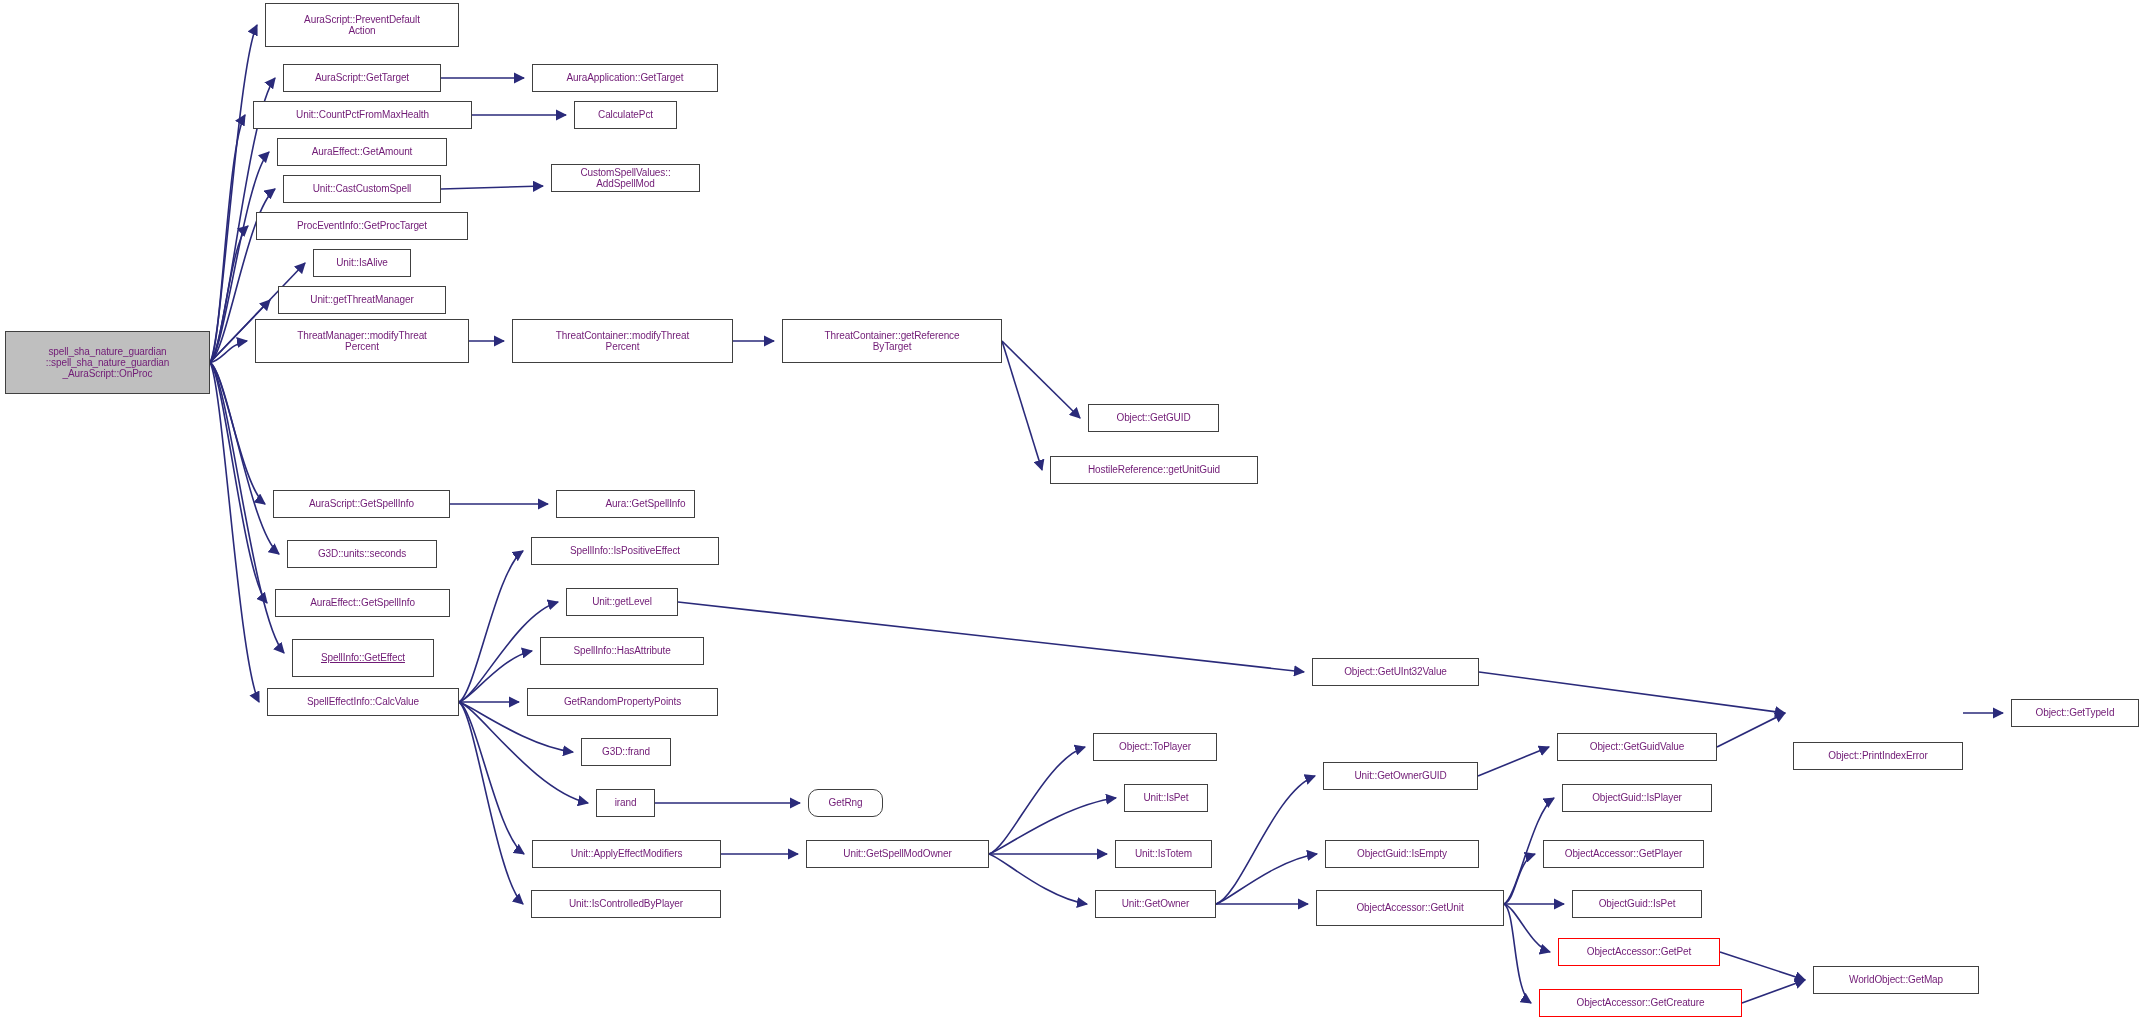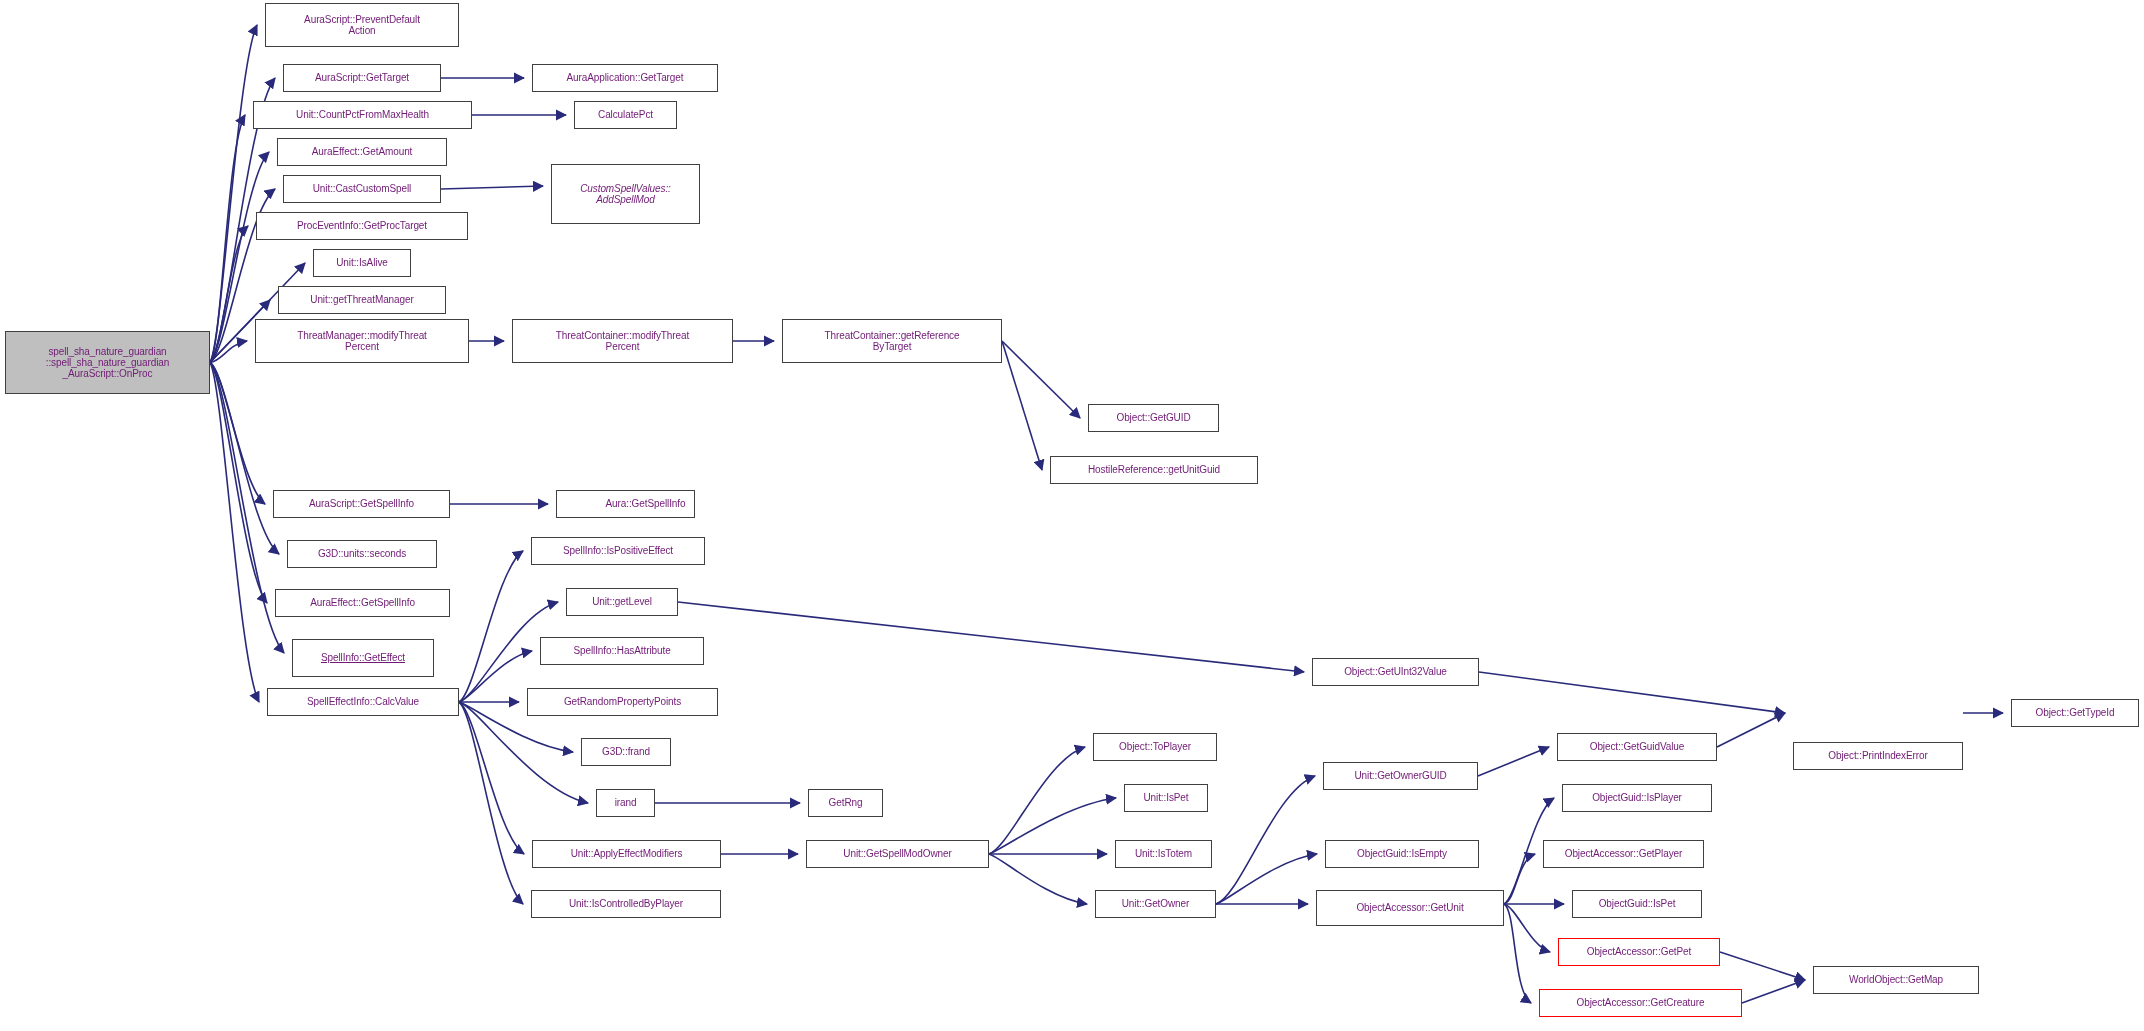--- a/index.html
+++ b/index.html
@@ -127,48 +127,48 @@
 ::spell_sha_nature_guardian
 _AuraScript::OnProc</span></div>
       <div class="node-box" style="left: 265px; top: 3px; width: 194px; height: 44px;"><span class="node-label">AuraScript::PreventDefault
 Action</span></div>
       <div class="node-box" style="left: 283px; top: 64px; width: 158px; height: 28px;"><span class="node-label">AuraScript::GetTarget</span></div>
       <div class="node-box" style="left: 532px; top: 64px; width: 186px; height: 28px;"><span class="node-label">AuraApplication::GetTarget</span></div>
       <div class="node-box" style="left: 253px; top: 101px; width: 219px; height: 28px;"><span class="node-label">Unit::CountPctFromMaxHealth</span></div>
       <div class="node-box" style="left: 574px; top: 101px; width: 103px; height: 28px;"><span class="node-label">CalculatePct</span></div>
       <div class="node-box" style="left: 277px; top: 138px; width: 170px; height: 28px;"><span class="node-label">AuraEffect::GetAmount</span></div>
       <div class="node-box" style="left: 283px; top: 175px; width: 158px; height: 28px;"><span class="node-label">Unit::CastCustomSpell</span></div>
-      <div class="node-box" style="left: 551px; top: 164px; width: 149px; height: 60px; font-style: italic;"><span class="node-label">CustomSpellValues::
+      <div class="node-box" style="left: 551px; top: 164px; width: 149px; height: 28px;"><span class="node-label">CustomSpellValues::
 AddSpellMod</span></div>
       <div class="node-box" style="left: 256px; top: 212px; width: 212px; height: 28px;"><span class="node-label">ProcEventInfo::GetProcTarget</span></div>
       <div class="node-box" style="left: 313px; top: 249px; width: 98px; height: 28px;"><span class="node-label">Unit::IsAlive</span></div>
       <div class="node-box" style="left: 278px; top: 286px; width: 168px; height: 28px;"><span class="node-label">Unit::getThreatManager</span></div>
       <div class="node-box" style="left: 255px; top: 319px; width: 214px; height: 44px;"><span class="node-label">ThreatManager::modifyThreat
 Percent</span></div>
       <div class="node-box" style="left: 512px; top: 319px; width: 221px; height: 44px;"><span class="node-label">ThreatContainer::modifyThreat
 Percent</span></div>
       <div class="node-box" style="left: 782px; top: 319px; width: 220px; height: 44px;"><span class="node-label">ThreatContainer::getReference
 ByTarget</span></div>
       <div class="node-box" style="left: 1088px; top: 404px; width: 131px; height: 28px;"><span class="node-label">Object::GetGUID</span></div>
       <div class="node-box" style="left: 1050px; top: 456px; width: 208px; height: 28px;"><span class="node-label">HostileReference::getUnitGuid</span></div>
       <div class="node-box" style="left: 273px; top: 490px; width: 177px; height: 28px;"><span class="node-label">AuraScript::GetSpellInfo</span></div>
       <div class="node-box" style="left: 556px; top: 490px; width: 139px; height: 28px; padding-left: 40px;"><span class="node-label">Aura::GetSpellInfo</span></div>
       <div class="node-box" style="left: 287px; top: 540px; width: 150px; height: 28px;"><span class="node-label">G3D::units::seconds</span></div>
       <div class="node-box" style="left: 275px; top: 589px; width: 175px; height: 28px;"><span class="node-label">AuraEffect::GetSpellInfo</span></div>
       <div class="node-box" style="left: 292px; top: 639px; width: 142px; height: 38px; text-decoration: underline;"><span class="node-label">SpellInfo::GetEffect</span></div>
       <div class="node-box" style="left: 267px; top: 688px; width: 192px; height: 28px;"><span class="node-label">SpellEffectInfo::CalcValue</span></div>
-      <div class="node-box" style="left: 531px; top: 537px; width: 174px; height: 28px;"><span class="node-label">SpellInfo::IsPositiveEffect</span></div>
+      <div class="node-box" style="left: 531px; top: 537px; width: 188px; height: 28px;"><span class="node-label">SpellInfo::IsPositiveEffect</span></div>
       <div class="node-box" style="left: 566px; top: 588px; width: 112px; height: 28px;"><span class="node-label">Unit::getLevel</span></div>
       <div class="node-box" style="left: 540px; top: 637px; width: 164px; height: 28px;"><span class="node-label">SpellInfo::HasAttribute</span></div>
       <div class="node-box" style="left: 527px; top: 688px; width: 191px; height: 28px;"><span class="node-label">GetRandomPropertyPoints</span></div>
       <div class="node-box" style="left: 581px; top: 738px; width: 90px; height: 28px;"><span class="node-label">G3D::frand</span></div>
       <div class="node-box" style="left: 596px; top: 789px; width: 59px; height: 28px;"><span class="node-label">irand</span></div>
       <div class="node-box" style="left: 532px; top: 840px; width: 189px; height: 28px;"><span class="node-label">Unit::ApplyEffectModifiers</span></div>
       <div class="node-box" style="left: 531px; top: 890px; width: 190px; height: 28px;"><span class="node-label">Unit::IsControlledByPlayer</span></div>
-      <div class="node-box" style="left: 808px; top: 789px; width: 75px; height: 28px;"><span class="node-label">GetRng</span></div>
+      <div class="node-box" style="left: 808px; top: 789px; width: 75px; height: 28px; border-radius: 10px;"><span class="node-label">GetRng</span></div>
       <div class="node-box" style="left: 806px; top: 840px; width: 183px; height: 28px;"><span class="node-label">Unit::GetSpellModOwner</span></div>
       <div class="node-box" style="left: 1093px; top: 733px; width: 124px; height: 28px;"><span class="node-label">Object::ToPlayer</span></div>
       <div class="node-box" style="left: 1124px; top: 784px; width: 84px; height: 28px;"><span class="node-label">Unit::IsPet</span></div>
       <div class="node-box" style="left: 1115px; top: 840px; width: 97px; height: 28px;"><span class="node-label">Unit::IsTotem</span></div>
       <div class="node-box" style="left: 1095px; top: 890px; width: 121px; height: 28px;"><span class="node-label">Unit::GetOwner</span></div>
       <div class="node-box" style="left: 1323px; top: 762px; width: 155px; height: 28px;"><span class="node-label">Unit::GetOwnerGUID</span></div>
       <div class="node-box" style="left: 1325px; top: 840px; width: 154px; height: 28px;"><span class="node-label">ObjectGuid::IsEmpty</span></div>
       <div class="node-box" style="left: 1316px; top: 890px; width: 188px; height: 36px;"><span class="node-label">ObjectAccessor::GetUnit</span></div>
       <div class="node-box" style="left: 1312px; top: 658px; width: 167px; height: 28px;"><span class="node-label">Object::GetUInt32Value</span></div>
       <div class="node-box" style="left: 1557px; top: 733px; width: 160px; height: 28px;"><span class="node-label">Object::GetGuidValue</span></div>

